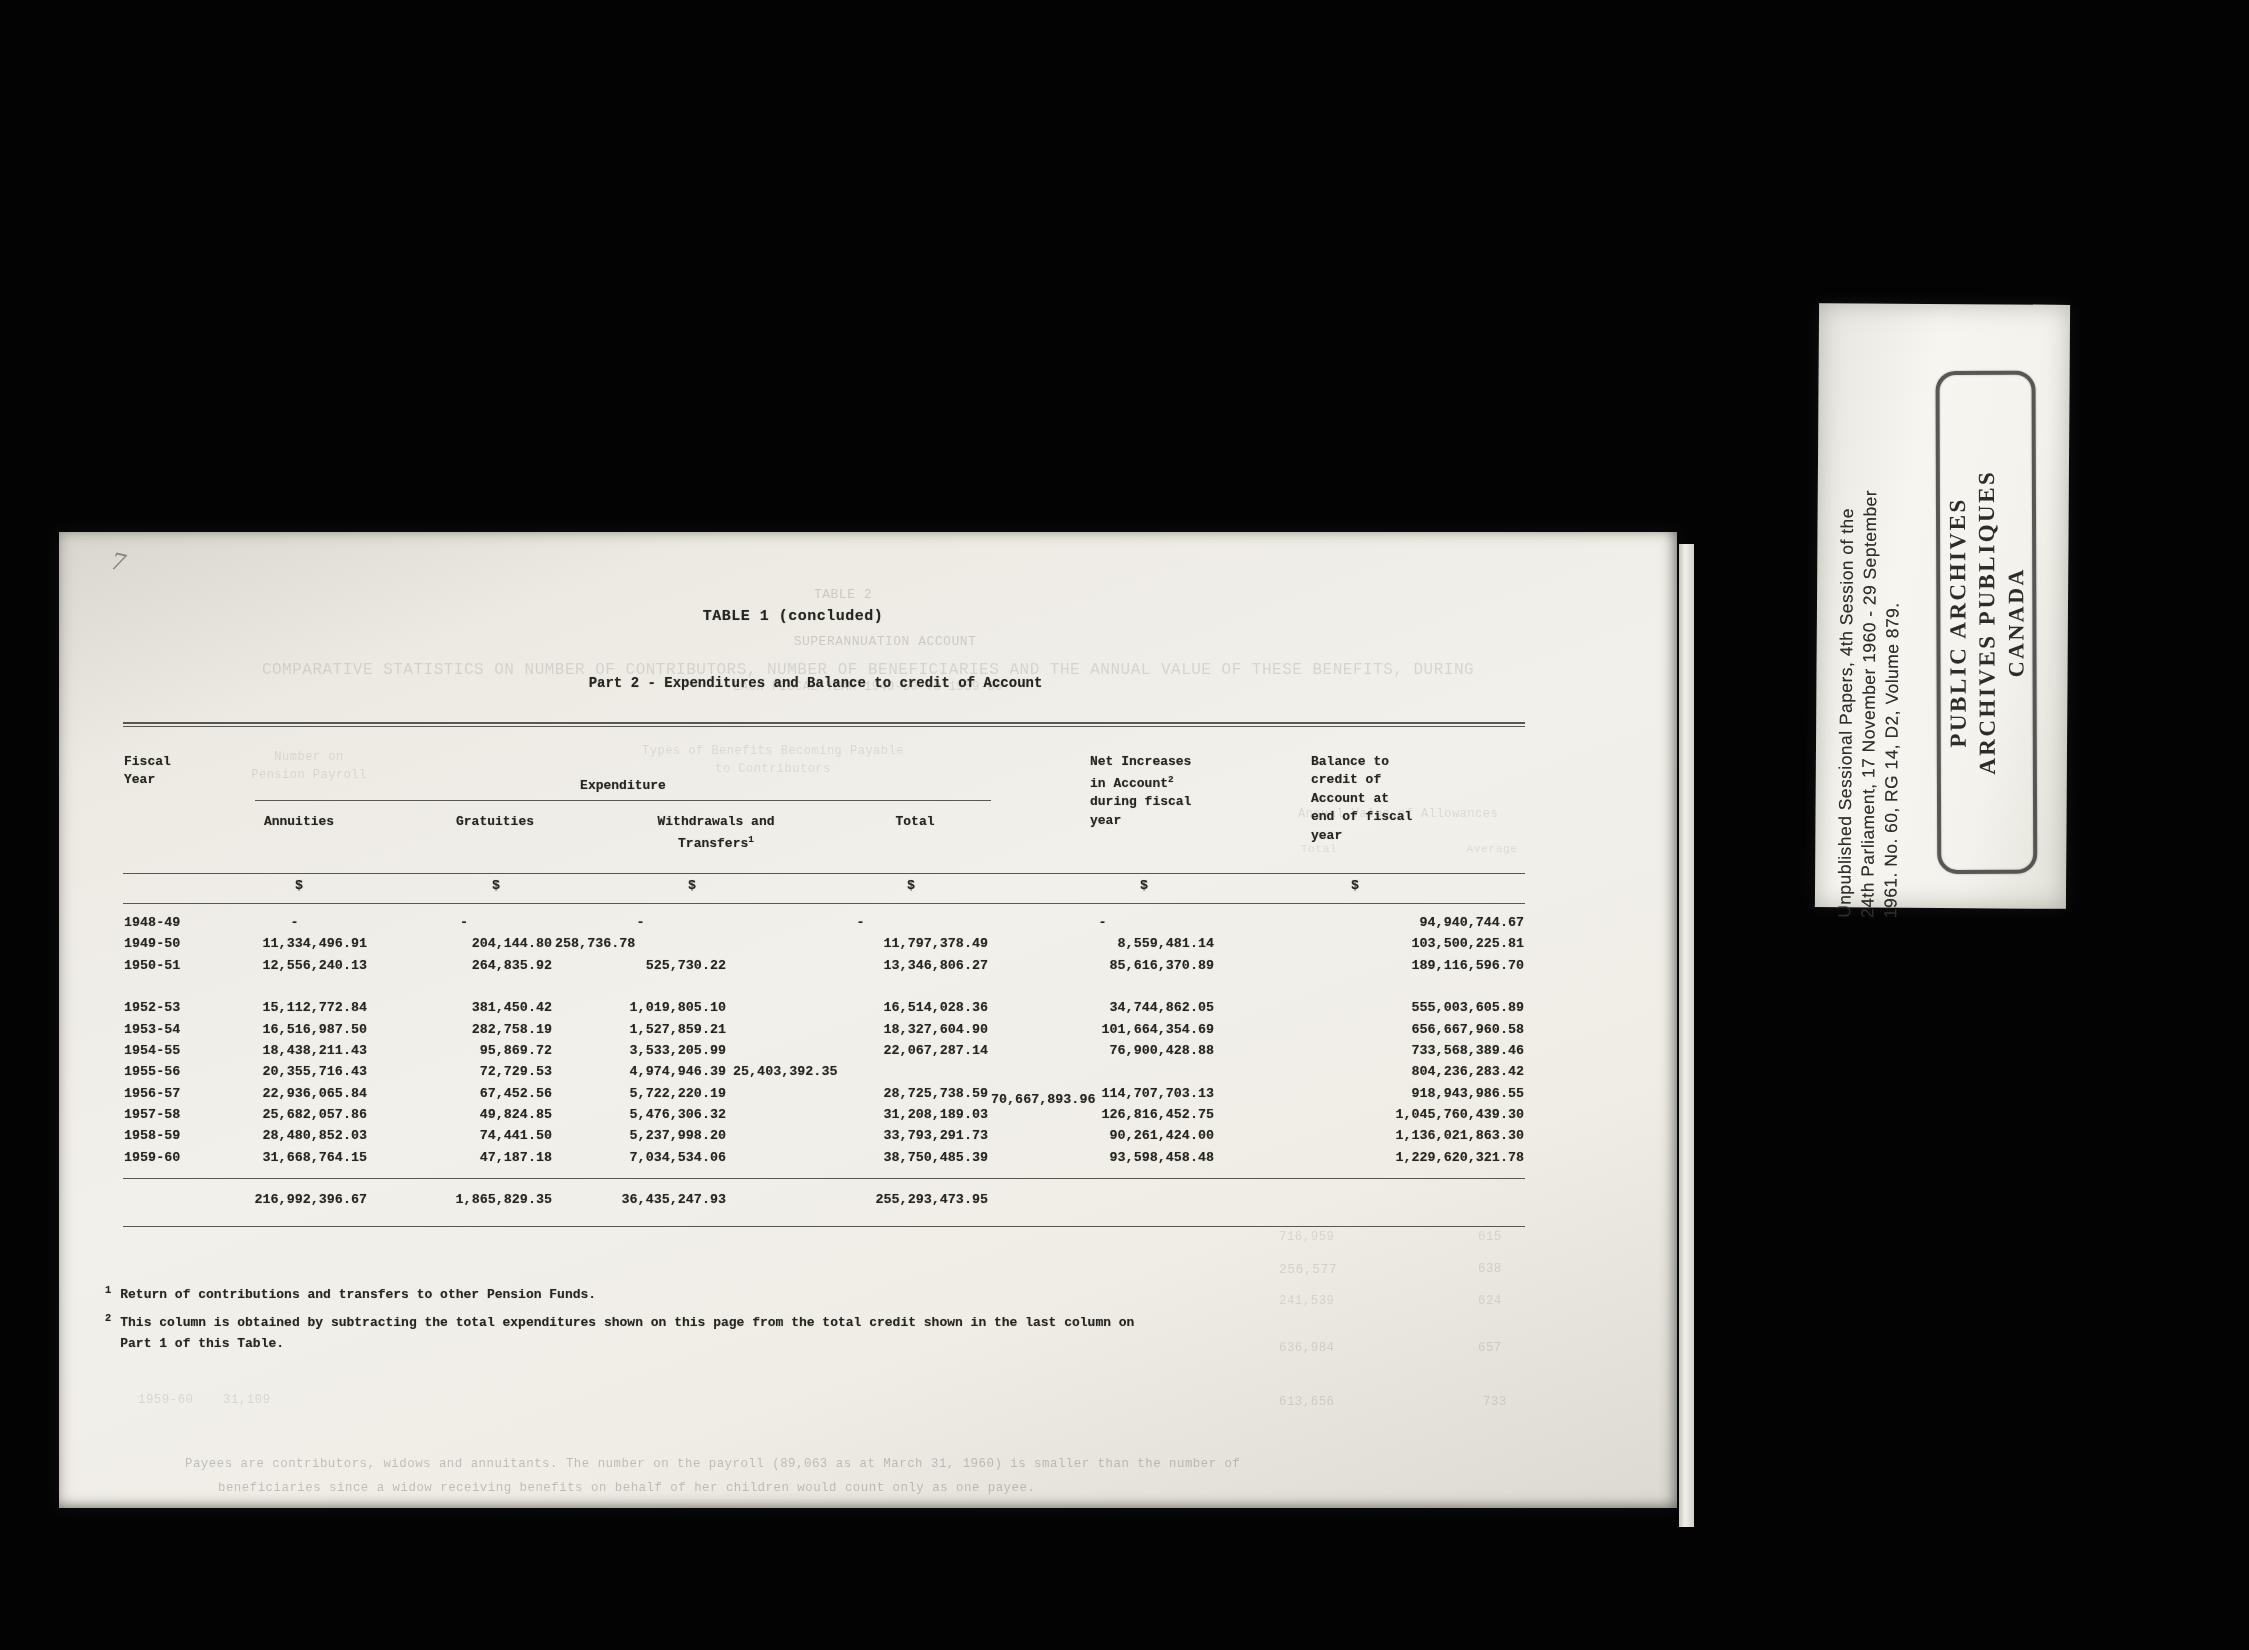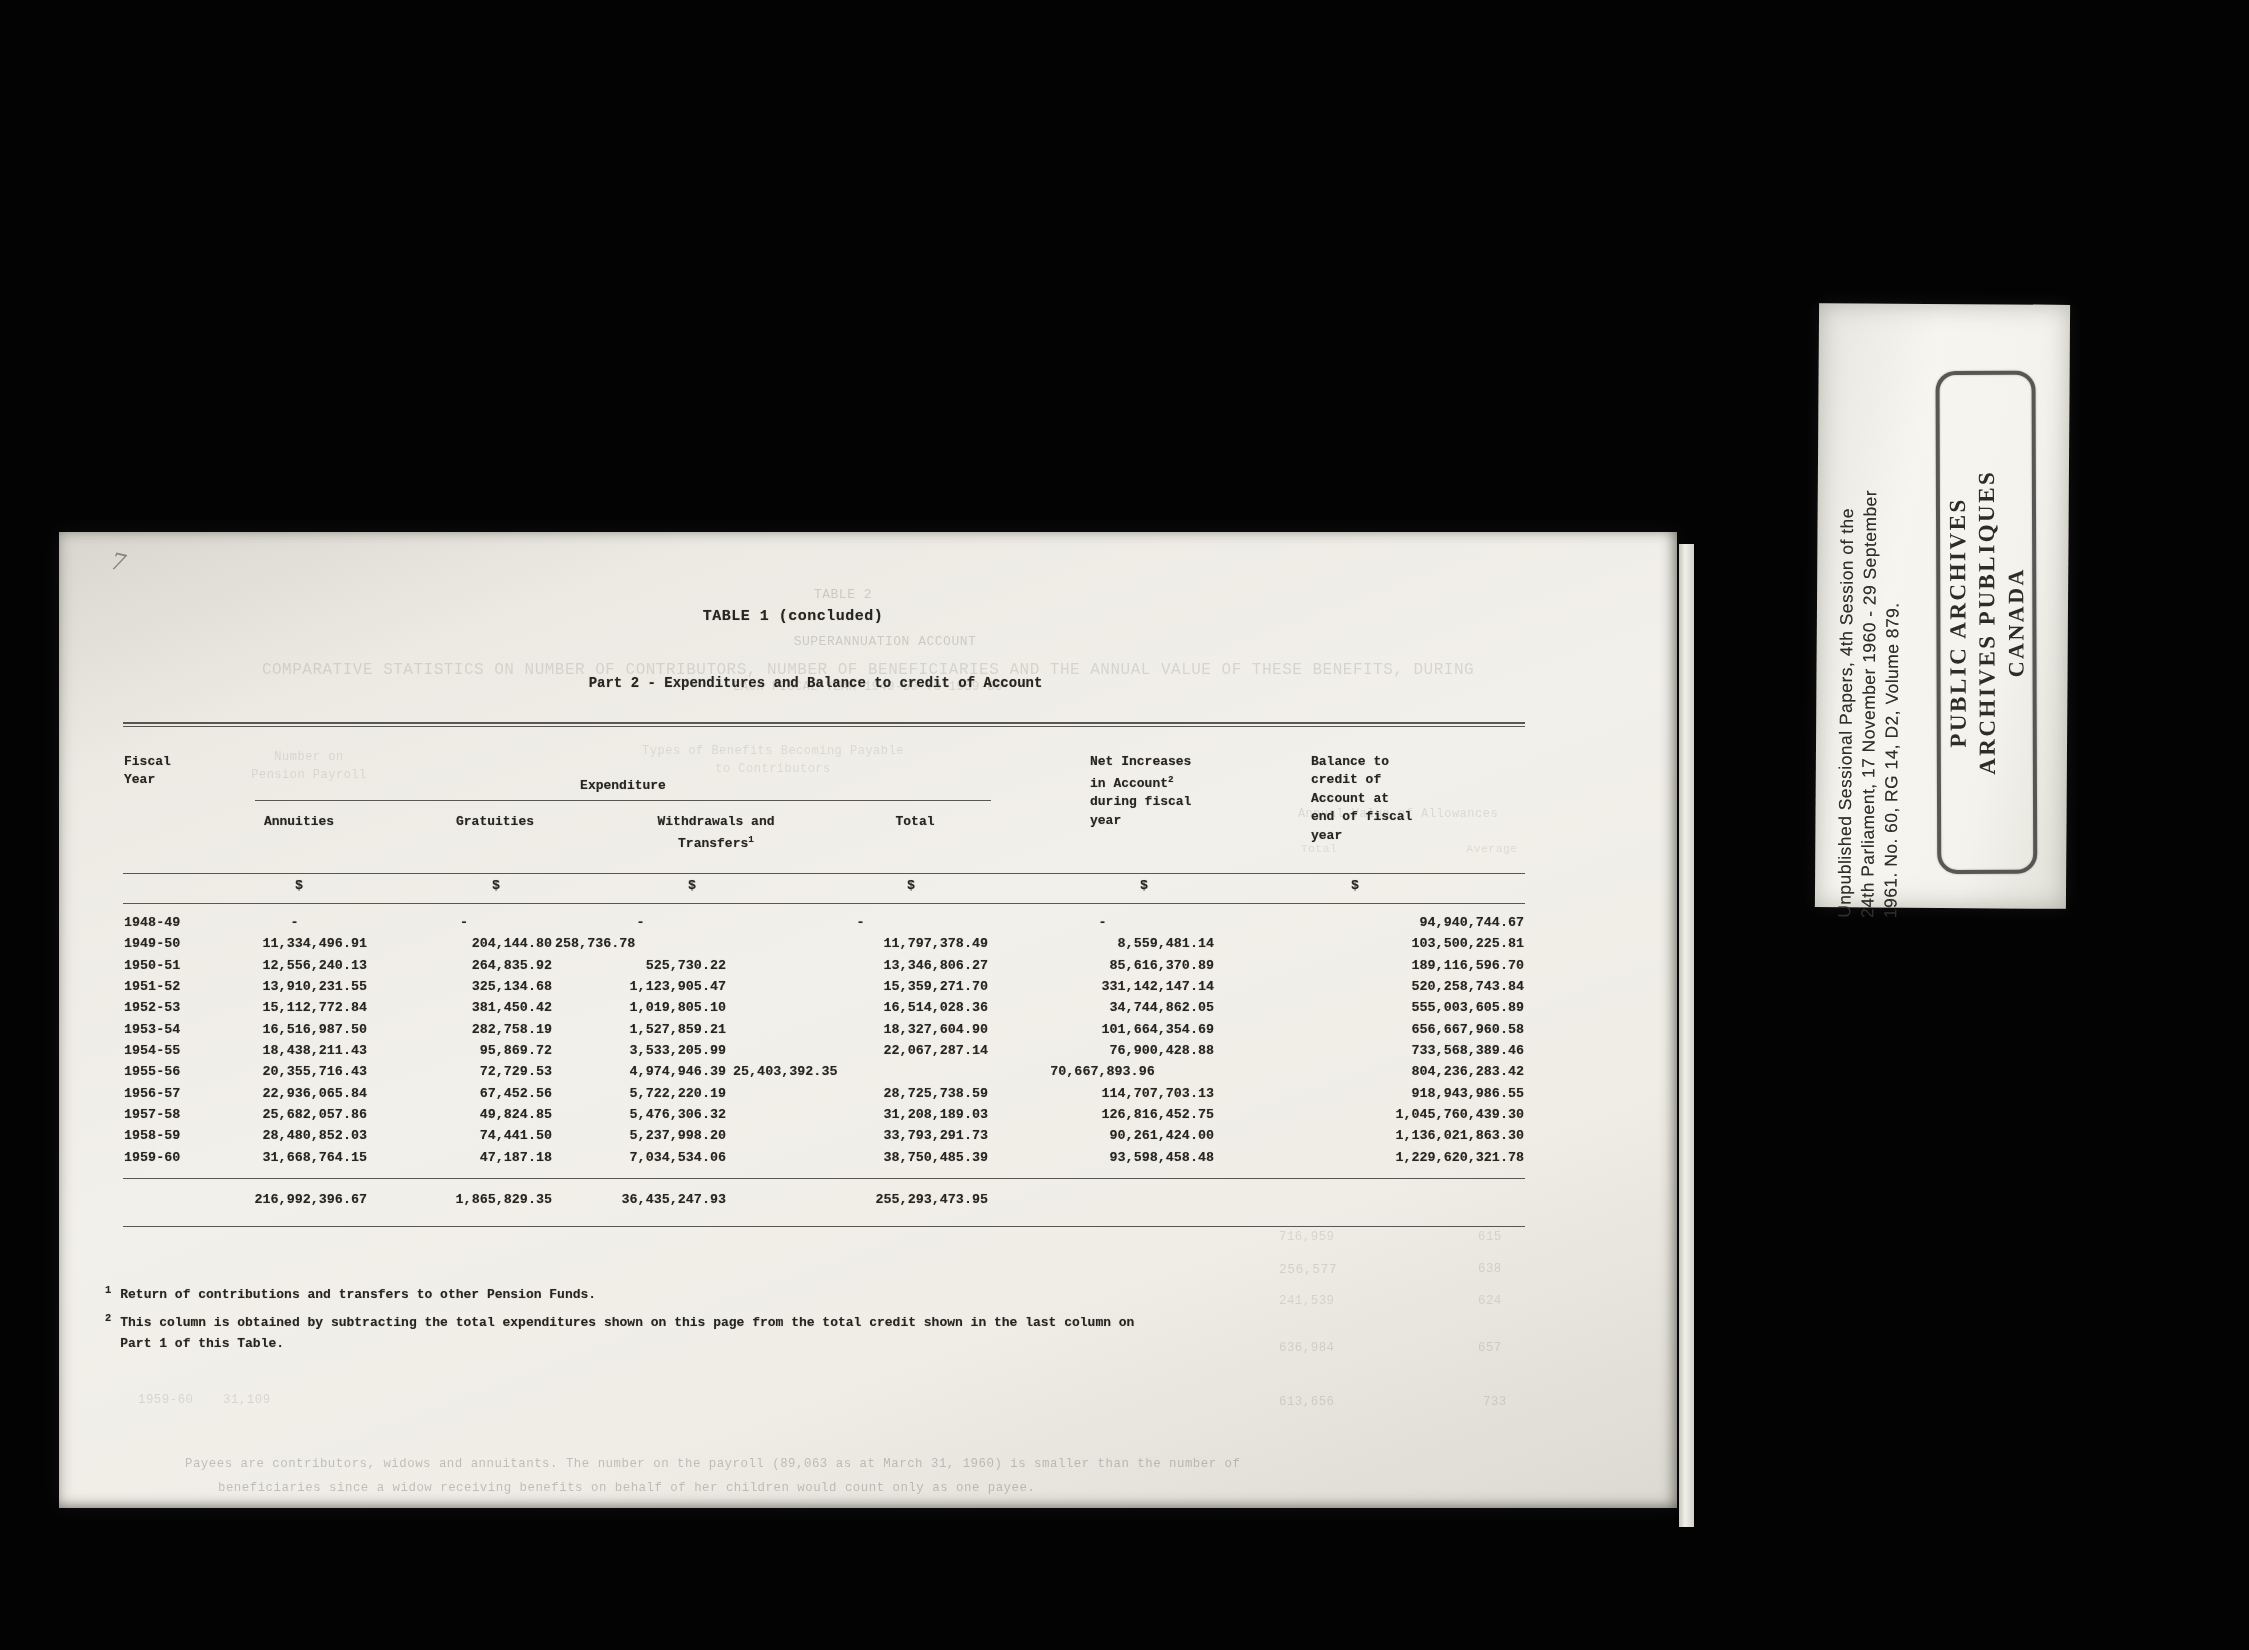--- a/index.html
+++ b/index.html
@@ -177,29 +177,20 @@
         </div>
         <div class="t-row" style="top: 43px;">
           <span class="t-cell" style="left: 1px; width: 94px; text-align: left;">1950-51</span>
           <span class="t-cell" style="left: 99px; width: 145px; text-align: right;">12,556,240.13</span>
           <span class="t-cell" style="left: 253px; width: 176px; text-align: right;">264,835.92</span>
           <span class="t-cell" style="left: 432px; width: 171px; text-align: right;">525,730.22</span>
           <span class="t-cell" style="left: 610px; width: 255px; text-align: right;">13,346,806.27</span>
           <span class="t-cell" style="left: 868px; width: 223px; text-align: right;">85,616,370.89</span>
           <span class="t-cell" style="left: 1096px; width: 305px; text-align: right;">189,116,596.70</span>
         </div>
-        <div class="t-row" style="top: 64px;">
-          <span class="t-cell" style="left: 1px; width: 94px; text-align: left;">1951-52</span>
-          <span class="t-cell" style="left: 99px; width: 145px; text-align: right;">13,910,231.55</span>
-          <span class="t-cell" style="left: 253px; width: 176px; text-align: right;">325,134.68</span>
-          <span class="t-cell" style="left: 432px; width: 171px; text-align: right;">1,123,905.47</span>
-          <span class="t-cell" style="left: 610px; width: 255px; text-align: right;">15,359,271.70</span>
-          <span class="t-cell" style="left: 868px; width: 223px; text-align: right;">331,142,147.14</span>
-          <span class="t-cell" style="left: 1096px; width: 305px; text-align: right;">520,258,743.84</span>
-        </div>
         <div class="t-row" style="top: 85px;">
           <span class="t-cell" style="left: 1px; width: 94px; text-align: left;">1952-53</span>
           <span class="t-cell" style="left: 99px; width: 145px; text-align: right;">15,112,772.84</span>
           <span class="t-cell" style="left: 253px; width: 176px; text-align: right;">381,450.42</span>
           <span class="t-cell" style="left: 432px; width: 171px; text-align: right;">1,019,805.10</span>
           <span class="t-cell" style="left: 610px; width: 255px; text-align: right;">16,514,028.36</span>
           <span class="t-cell" style="left: 868px; width: 223px; text-align: right;">34,744,862.05</span>
           <span class="t-cell" style="left: 1096px; width: 305px; text-align: right;">555,003,605.89</span>
         </div>
         <div class="t-row" style="top: 107px;">
@@ -219,21 +210,21 @@
           <span class="t-cell" style="left: 610px; width: 255px; text-align: right;">22,067,287.14</span>
           <span class="t-cell" style="left: 868px; width: 223px; text-align: right;">76,900,428.88</span>
           <span class="t-cell" style="left: 1096px; width: 305px; text-align: right;">733,568,389.46</span>
         </div>
         <div class="t-row" style="top: 149px;">
           <span class="t-cell" style="left: 1px; width: 94px; text-align: left;">1955-56</span>
           <span class="t-cell" style="left: 99px; width: 145px; text-align: right;">20,355,716.43</span>
           <span class="t-cell" style="left: 253px; width: 176px; text-align: right;">72,729.53</span>
           <span class="t-cell" style="left: 432px; width: 171px; text-align: right;">4,974,946.39</span>
           <span class="t-cell" style="left: 610px; width: 255px; text-align: left;">25,403,392.35</span>
-          <span class="t-cell" style="left: 868px; width: 223px; text-align: center;">70,667,893.96</span>
+          <span class="t-cell" style="left: 868px; width: 223px; text-align: left; margin-top: 28px;">70,667,893.96</span>
           <span class="t-cell" style="left: 1096px; width: 305px; text-align: right;">804,236,283.42</span>
         </div>
         <div class="t-row" style="top: 171px;">
           <span class="t-cell" style="left: 1px; width: 94px; text-align: left;">1956-57</span>
           <span class="t-cell" style="left: 99px; width: 145px; text-align: right;">22,936,065.84</span>
           <span class="t-cell" style="left: 253px; width: 176px; text-align: right;">67,452.56</span>
           <span class="t-cell" style="left: 432px; width: 171px; text-align: right;">5,722,220.19</span>
           <span class="t-cell" style="left: 610px; width: 255px; text-align: right;">28,725,738.59</span>
           <span class="t-cell" style="left: 868px; width: 223px; text-align: right;">114,707,703.13</span>
           <span class="t-cell" style="left: 1096px; width: 305px; text-align: right;">918,943,986.55</span>

